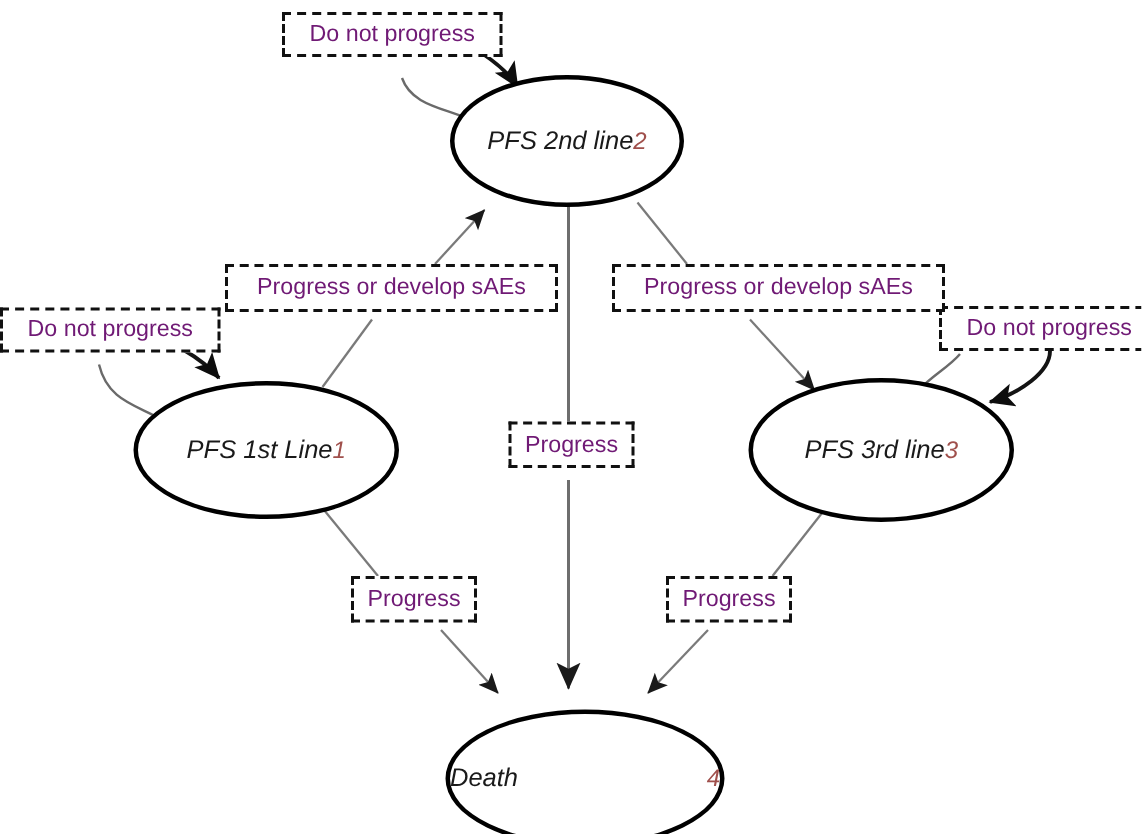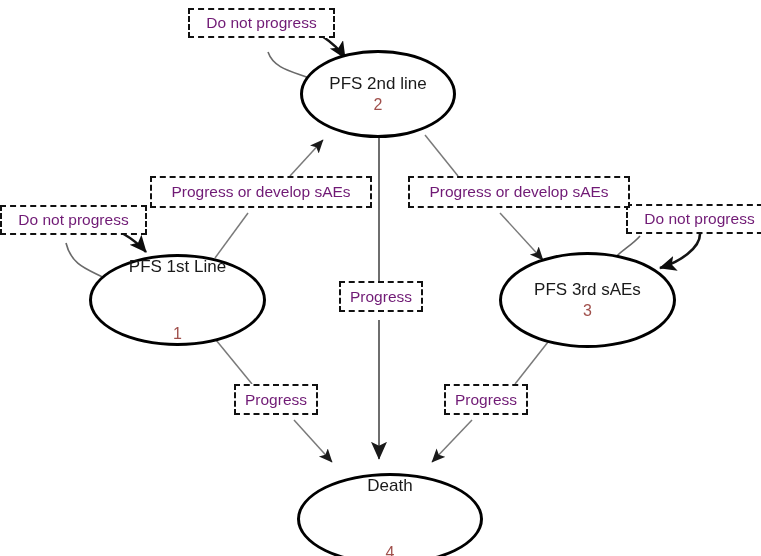--- a/index.html
+++ b/index.html
@@ -18,28 +18,29 @@
   #edge-layer {
     position: absolute;
     left: 0;
     top: 0;
     width: 761px;
     height: 556px;
   }
   .node {
     position: absolute;
     display: flex;
-    flex-direction: column;
+    flex-direction: row;
     align-items: center;
     justify-content: center;
     box-sizing: border-box;
     border: 3px solid #000000;
     border-radius: 50%;
     background: #ffffff;
     z-index: 3;
+    font-style: italic;
   }
   .node-label {
     font-size: 17px;
     color: #1a1a1a;
     line-height: 1.15;
     white-space: nowrap;
   }
   .node-number {
     font-size: 16px;
     color: #a0504c;
@@ -116,27 +117,27 @@
       <path d="M548,342 L515,384" fill="none" stroke="#7a7a7a" stroke-width="1.5"></path>
       <path d="M472,420 L432,462" fill="none" stroke="#7a7a7a" stroke-width="1.5" marker-end="url(#arrow-thin)"></path>
     </g>
   </svg>
 
   <div class="node" style="left:300px; top:50px; width:156px; height:88px;">
     <span class="node-label">PFS 2nd line</span>
     <span class="node-number">2</span>
   </div>
 
-  <div class="node" style="left:89px; top:254px; width:177px; height:92px;justify-content:space-between;">
+  <div class="node" style="left:89px; top:254px; width:177px; height:92px;">
     <span class="node-label">PFS 1st Line</span>
     <span class="node-number">1</span>
   </div>
 
   <div class="node" style="left:499px; top:252px; width:177px; height:96px;">
-    <span class="node-label">PFS 3rd sAEs</span>
+    <span class="node-label">PFS 3rd line</span>
     <span class="node-number">3</span>
   </div>
 
   <div class="node" style="left:297px; top:473px; width:186px; height:92px;justify-content:space-between;">
     <span class="node-label">Death</span>
     <span class="node-number">4</span>
   </div>
 
   <div class="edge-label" style="left:188px; top:8px; width:147px; height:30px;">
     <span>Do not progress</span>

